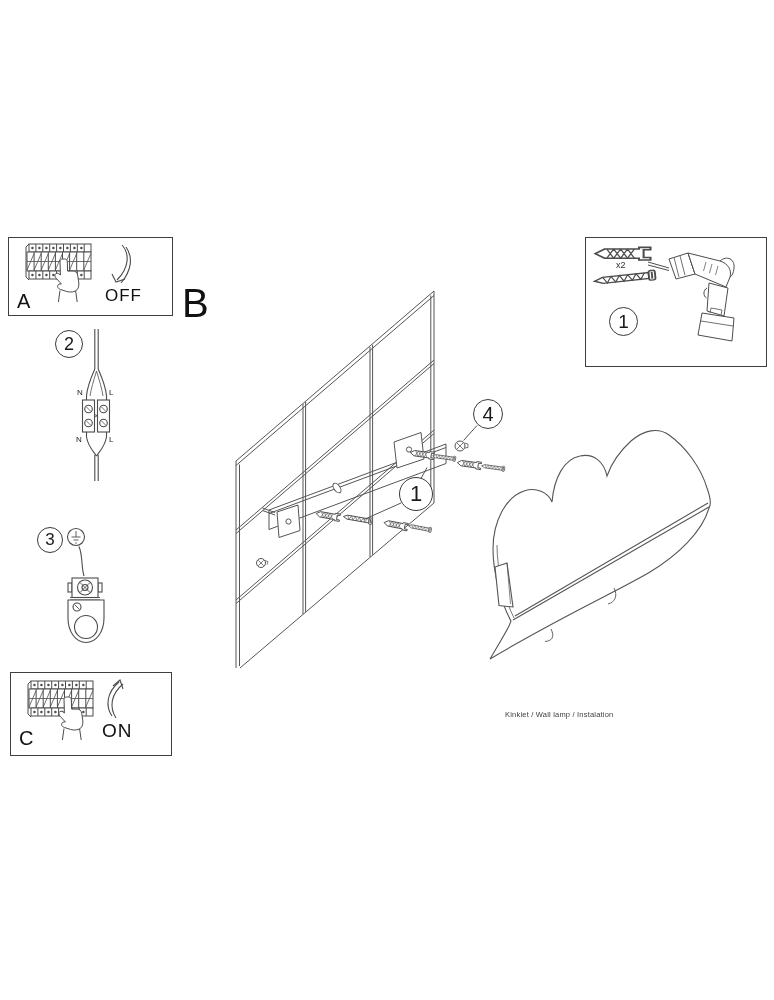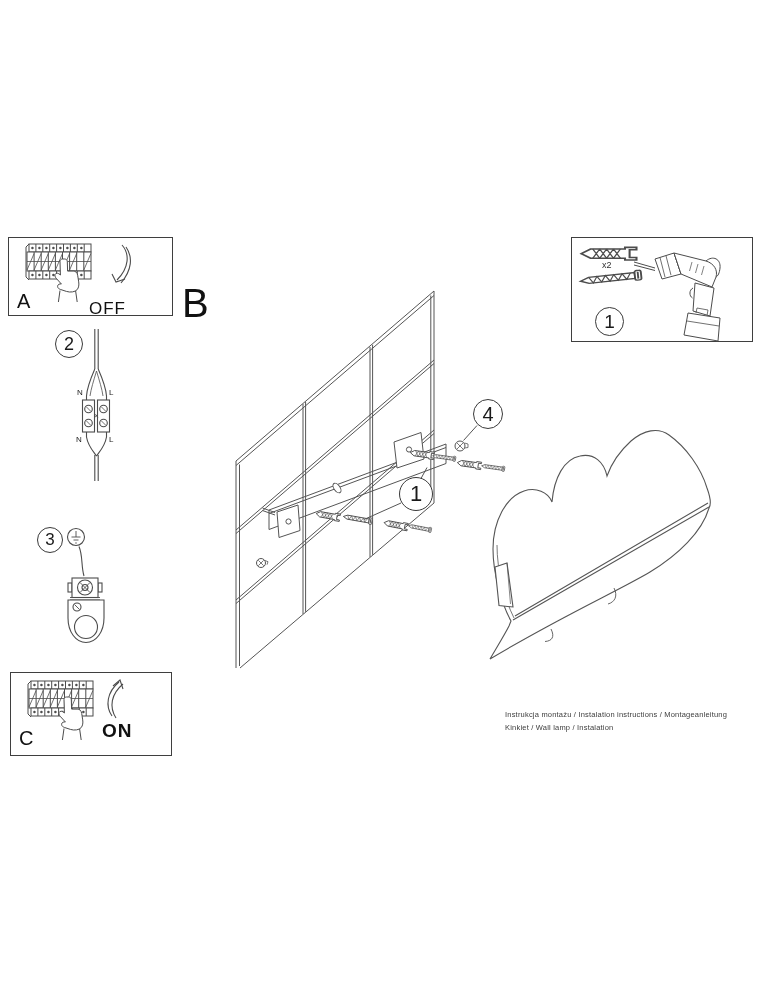--- a/index.html
+++ b/index.html
@@ -66,21 +66,21 @@
     <svg class="abs" style="left:0;top:0" width="165" height="79" viewBox="0 0 165 79">
       <use href="#breaker" transform="translate(17,6)"></use>
       <use href="#hand" transform="translate(42,21)"></use>
       <g stroke="#4c4c4c" fill="none" stroke-width="1.1">
         <path d="M113,7 C121,16 120,30 108,42"></path>
         <path d="M117,9 C124,19 123,32 112,45"></path>
         <path d="M103,36 L107,44 L116,41"></path>
       </g>
     </svg>
     <span class="corner-letter" style="left:8px; top:52px;">A</span>
-    <span class="switch-word" style="left:80px; top:48px;margin-top:13px;">OFF</span>
+    <span class="switch-word" style="left:96px; top:48px;">OFF</span>
   </div>
 
   <span class="big-letter" style="left:182px; top:281px;">B</span>
 
   <div class="circle-badge" style="left:55px; top:330px; width:28px; height:28px; font-size:18px;">
     <span>2</span>
   </div>
   <svg class="abs" style="left:70px; top:328px;" width="46" height="155" viewBox="70 328 46 155">
     <g stroke="#4c4c4c" fill="none" stroke-width="1.1">
       <path d="M94.8,329 V369 M98.2,329 V369"></path>
@@ -131,24 +131,24 @@
     <svg class="abs" style="left:0;top:0" width="162" height="84" viewBox="0 0 162 84">
       <use href="#breaker" transform="translate(17,8)"></use>
       <use href="#hand" transform="translate(44,24)"></use>
       <g stroke="#4c4c4c" fill="none" stroke-width="1.1">
         <path d="M101,43 C94,33 96,19 108,9"></path>
         <path d="M105,45 C98,34 100,21 112,11"></path>
         <path d="M102,13 L109,7 L112,16"></path>
       </g>
     </svg>
     <span class="corner-letter" style="left:8px; top:54px;">C</span>
-    <span class="switch-word" style="left:91px; top:47px; font-size:19px;font-weight:bold;">ON</span>
-  </div>
-
-  <div class="frame-box" style="left:571px; top:237px; width:182px; height:105px;">
+    <span class="switch-word" style="left:91px; top:47px; font-size:19px;">ON</span>
+  </div>
+
+  <div class="frame-box" style="left:585px; top:237px; width:182px; height:130px;">
     <svg class="abs" style="left:0;top:0" width="182" height="105" viewBox="0 0 182 105">
       <use href="#anchor" transform="translate(7,8) scale(2.3,1.7)"></use>
       <use href="#screw" transform="translate(8,38) rotate(-6) scale(2.1,1.5)"></use>
       <g transform="translate(62,4)" stroke="#4c4c4c" fill="#fff" stroke-width="1">
         <path d="M0,20 L21,26 M0,23 L21,28.5" fill="none"></path>
         <path d="M21,17 L40,11 L47,32 L28,37 Z"></path>
         <path d="M26,15.5 L31,35 M32,13.8 L37,33.2 M40,11 L47,32" fill="none" stroke-width="0.8"></path>
         <path d="M40,11 L72,19 C80,21.5 84,28 82,35 L78,45 L47,32 Z"></path>
         <path d="M58,20 L55.5,29 M64,22 L61.5,31 M70,24 L67.5,33" fill="none" stroke-width="0.7"></path>
         <path d="M72,19 C79,13 87,17 86,26 C85.5,31 84,34 82,35" fill="none"></path>
@@ -228,17 +228,16 @@
   </svg>
 
   <div class="circle-badge" style="left:399px; top:477px; width:34px; height:34px; font-size:22px;">
     <span>1</span>
   </div>
   <div class="circle-badge" style="left:473px; top:399px; width:30px; height:30px; font-size:20px;">
     <span>4</span>
   </div>
 
   <div class="footer-text">
-    <div>Instrukcja montażu / Instalation instructions / Montageanleitung</div>
     <div>Kinkiet / Wall lamp / Instalation</div>
   </div>
 
 </div>
 
 </body></html>

